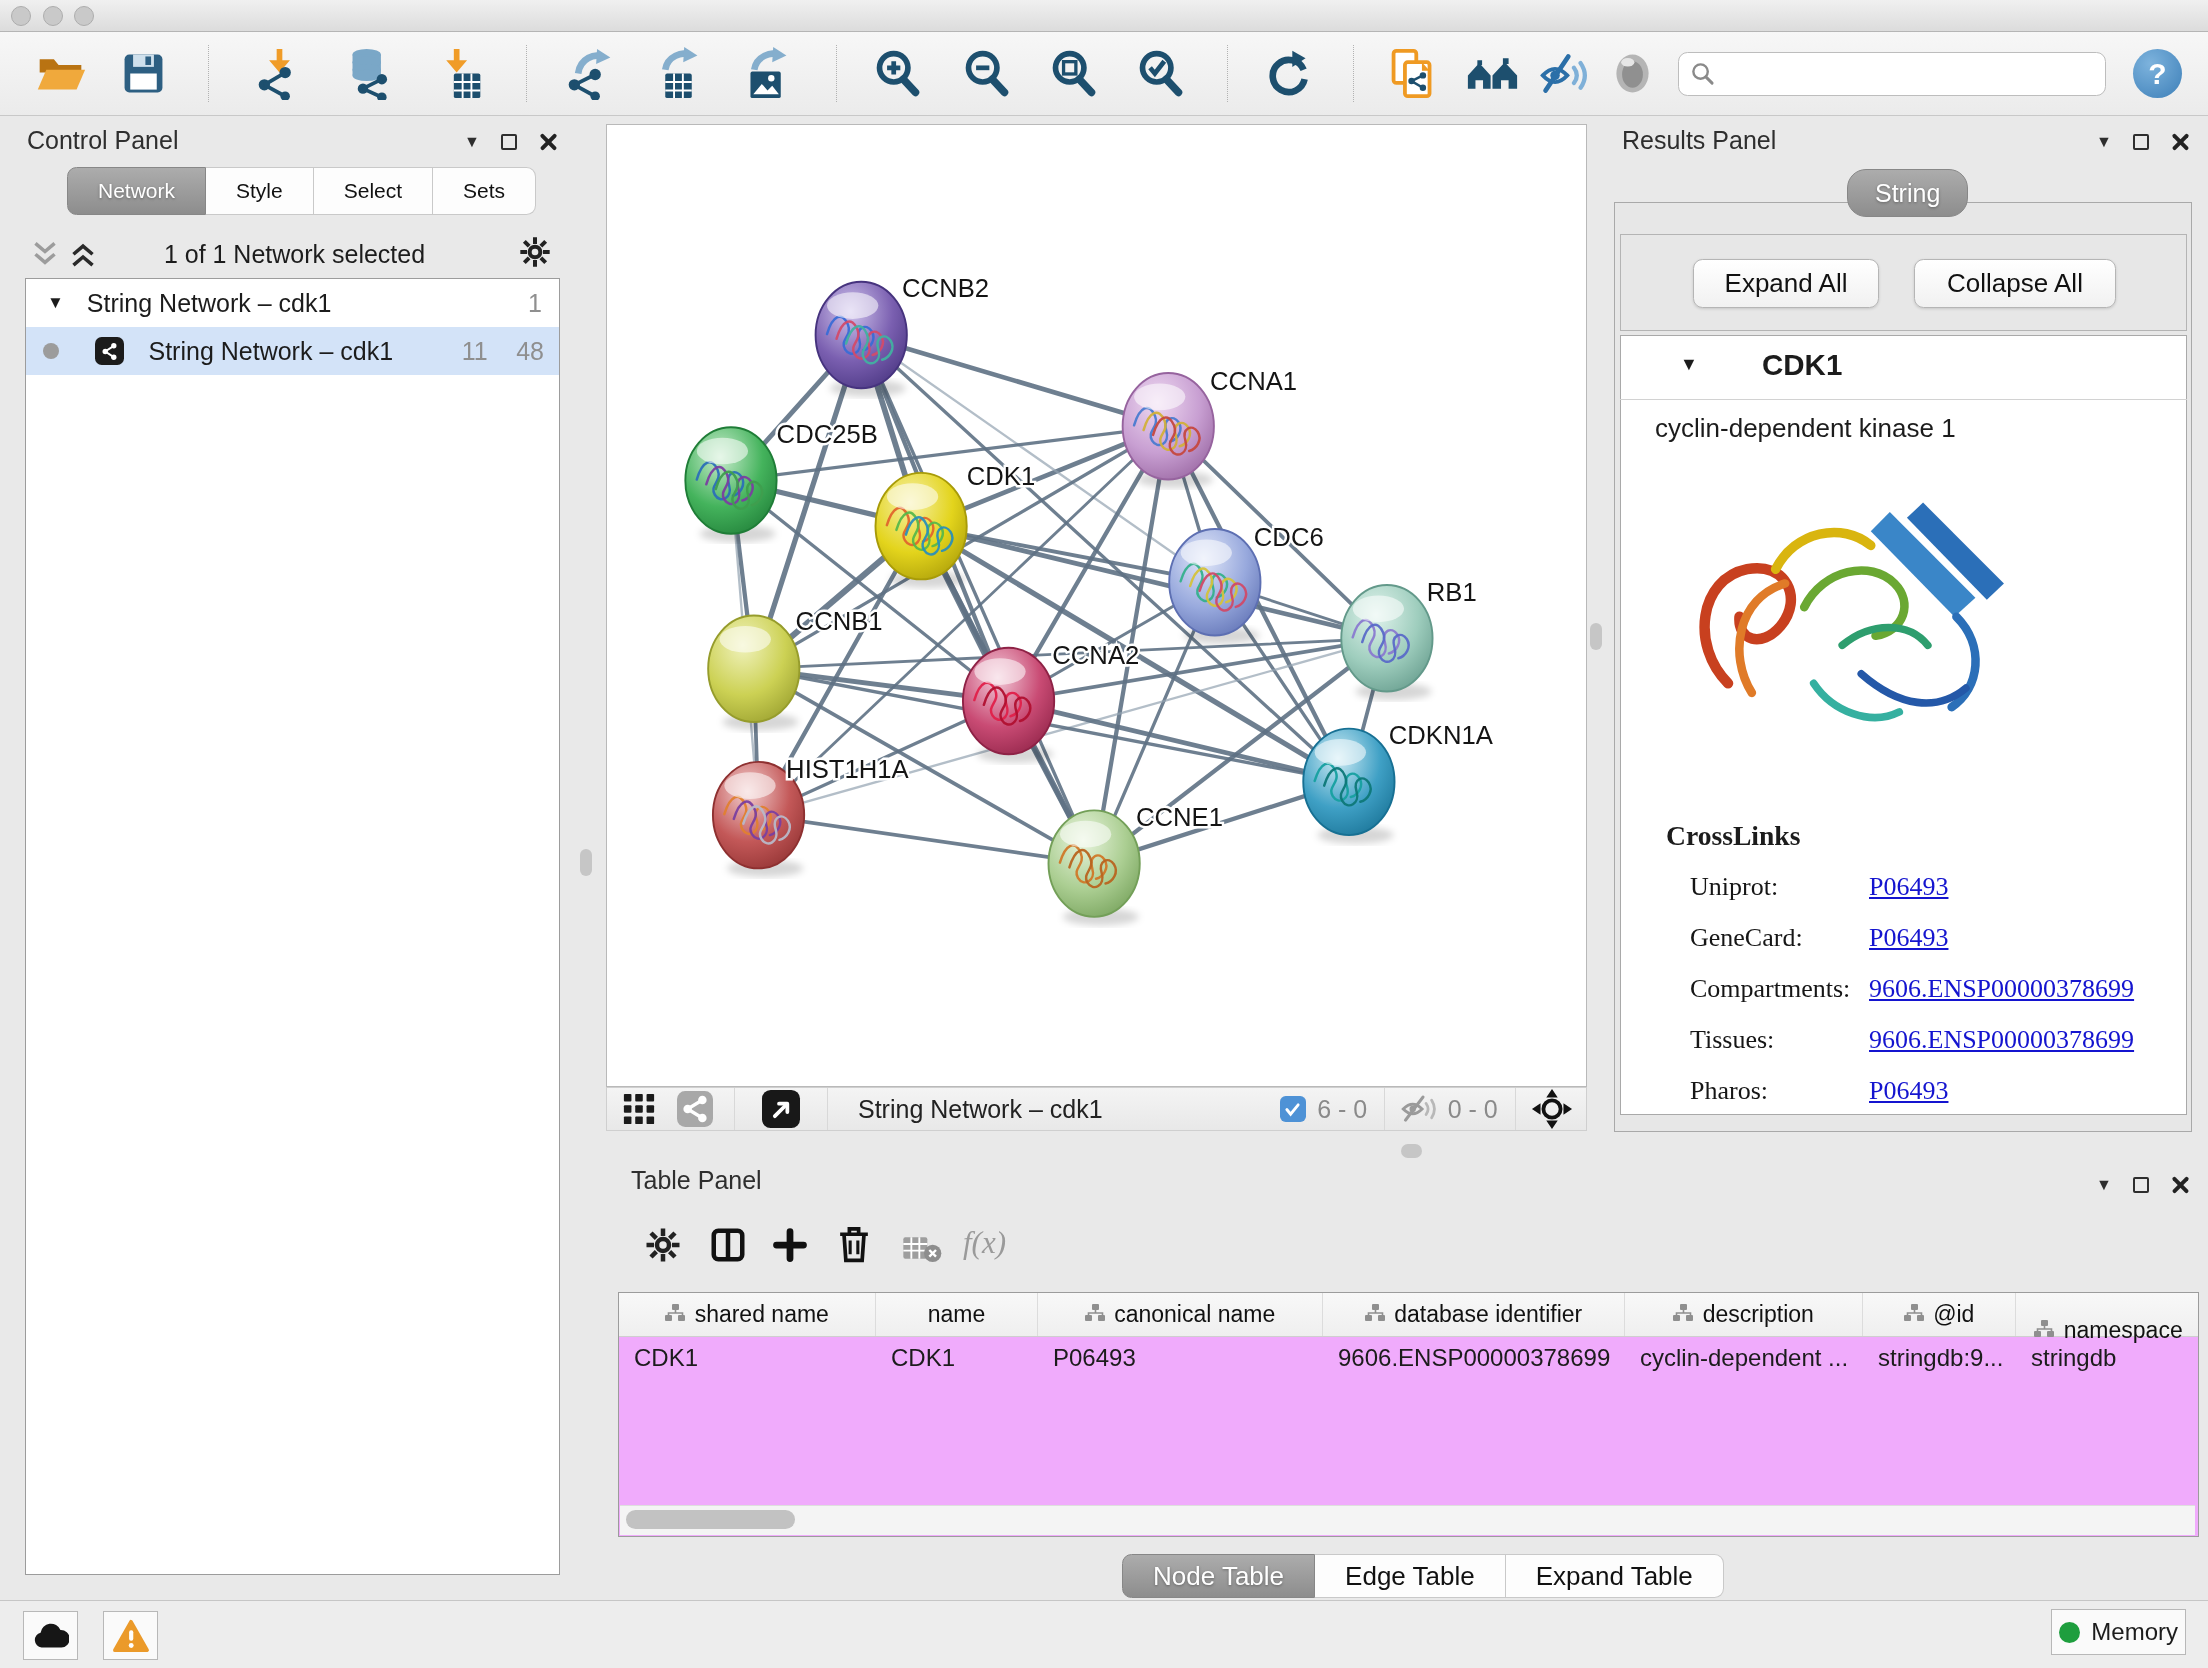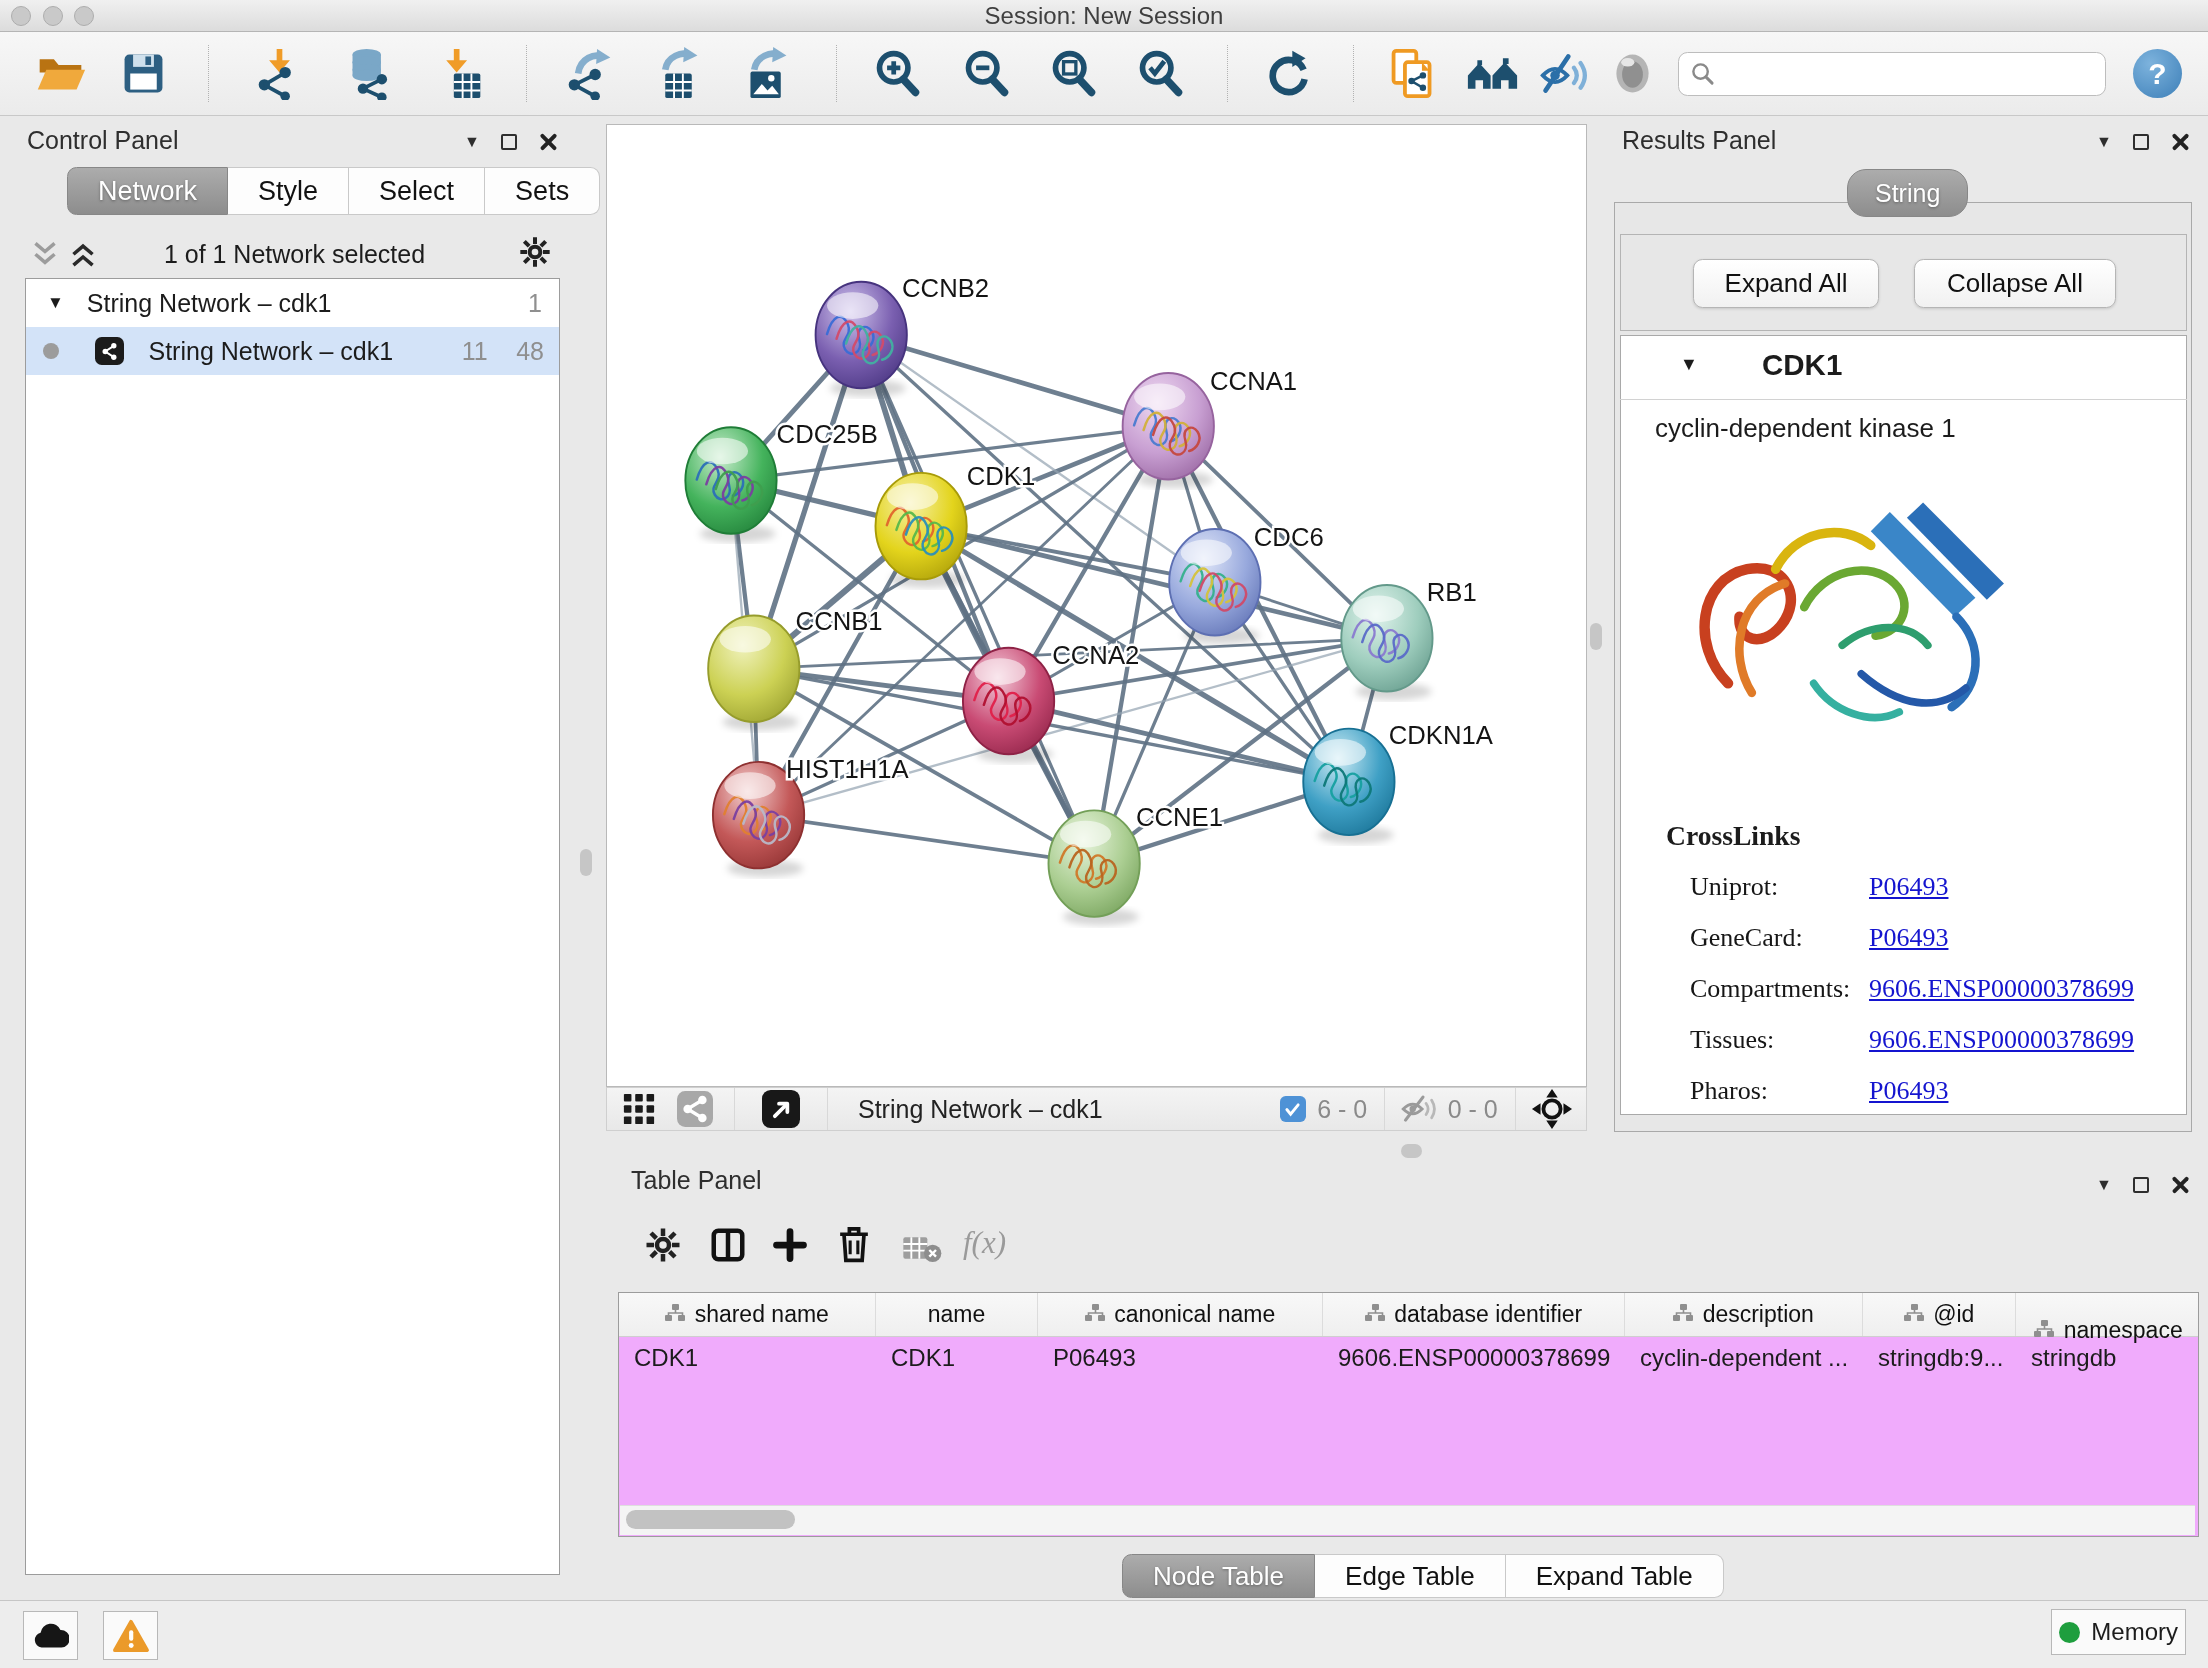--- a/index.html
+++ b/index.html
@@ -19,21 +19,21 @@
   
   .ptitle{font-size:25px;color:#2e2e2e}
   .winctl{display:flex;align-items:center;gap:21px}
   .tri{font-size:16px;color:#2e2e2e;line-height:1}
   .sqi{width:16px;height:16px;border:2.4px solid #2e2e2e;border-radius:1.9px}
   .xi{position:relative;width:21px;height:21px}
   .xi::before,.xi::after{content:"";position:absolute;left:0;top:8.6px;width:21px;height:3.8px;background:#222;border-radius:1.9px}
   .xi::before{transform:rotate(45deg)}.xi::after{transform:rotate(-45deg)}
   
   .tabrow{display:flex}
-  .tab{height:48px;padding:0 30px;display:flex;align-items:center;justify-content:center;font-size:27px;background:#fdfdfd;border:1px solid #c9c9c9;border-left:none;color:#111}
+  .tab{height:48px;padding:0 30px;display:flex;align-items:center;justify-content:center;font-size:21px;background:#fdfdfd;border:1px solid #c9c9c9;border-left:none;color:#111}
   .tab:first-child{border-radius:9.5px 0 0 9.5px;border-left:1px solid #c9c9c9}
   .tab:last-child{border-radius:0 9.5px 9.5px 0}
   .tab.sel{background:linear-gradient(#acacac,#8d8d8d);color:#fff;border-color:#878787;text-shadow:0 1px 2.9px rgba(0,0,0,.35)}
   .gpill{height:48px;padding:0 27px;display:flex;align-items:center;justify-content:center;font-size:25px;border-radius:19px;background:linear-gradient(#acacac,#8d8d8d);color:#fff;border:1px solid #878787;text-shadow:0 1px 2.9px rgba(0,0,0,.35)}
   
   .listbox{left:25px;top:278px;width:535px;height:1297px;background:#fff;border:1.9px solid #9c9c9c}
   .lrow{height:48px;display:flex;align-items:center;font-size:25px}
   .lrow.sel{background:#d3e3f8}
   .count{color:#8f8f8f}
   .sharebadge{width:28.5px;height:28.5px;border-radius:6.7px;background:#1b1b1b;display:flex;align-items:center;justify-content:center}
@@ -68,21 +68,20 @@
   .sbtn{background:#fafafa;border:1.9px solid #b8b8b8;display:flex;align-items:center;justify-content:center}
   .memdot{width:21px;height:21px;border-radius:50%;background:#1e9e3e;margin-right:11.4px}
 </style>
 </head>
 <body>
 
 <div class="abs titlebar">
   <div class="tl"></div>
   <div class="tl"></div>
   <div class="tl"></div>
-  <div class="wtitle">Session: New Session</div>
 </div>
 
 <div class="abs toolbar">
   <svg class="ti" viewBox="0 0 56 56">
       <path d="M6 13h15l5 6h24v8H6z" fill="#b97312"></path>
       <path d="M13 24h41l-9 21H4z" fill="#f0a93c"></path>
     </svg>
   <svg class="ti" style="margin-left:30px" viewBox="0 0 56 56">
       <rect x="8" y="8" width="40" height="40" rx="5" fill="#2d5f82"></rect>
       <rect x="17" y="8" width="22" height="13" fill="#cfe0ec"></rect>

